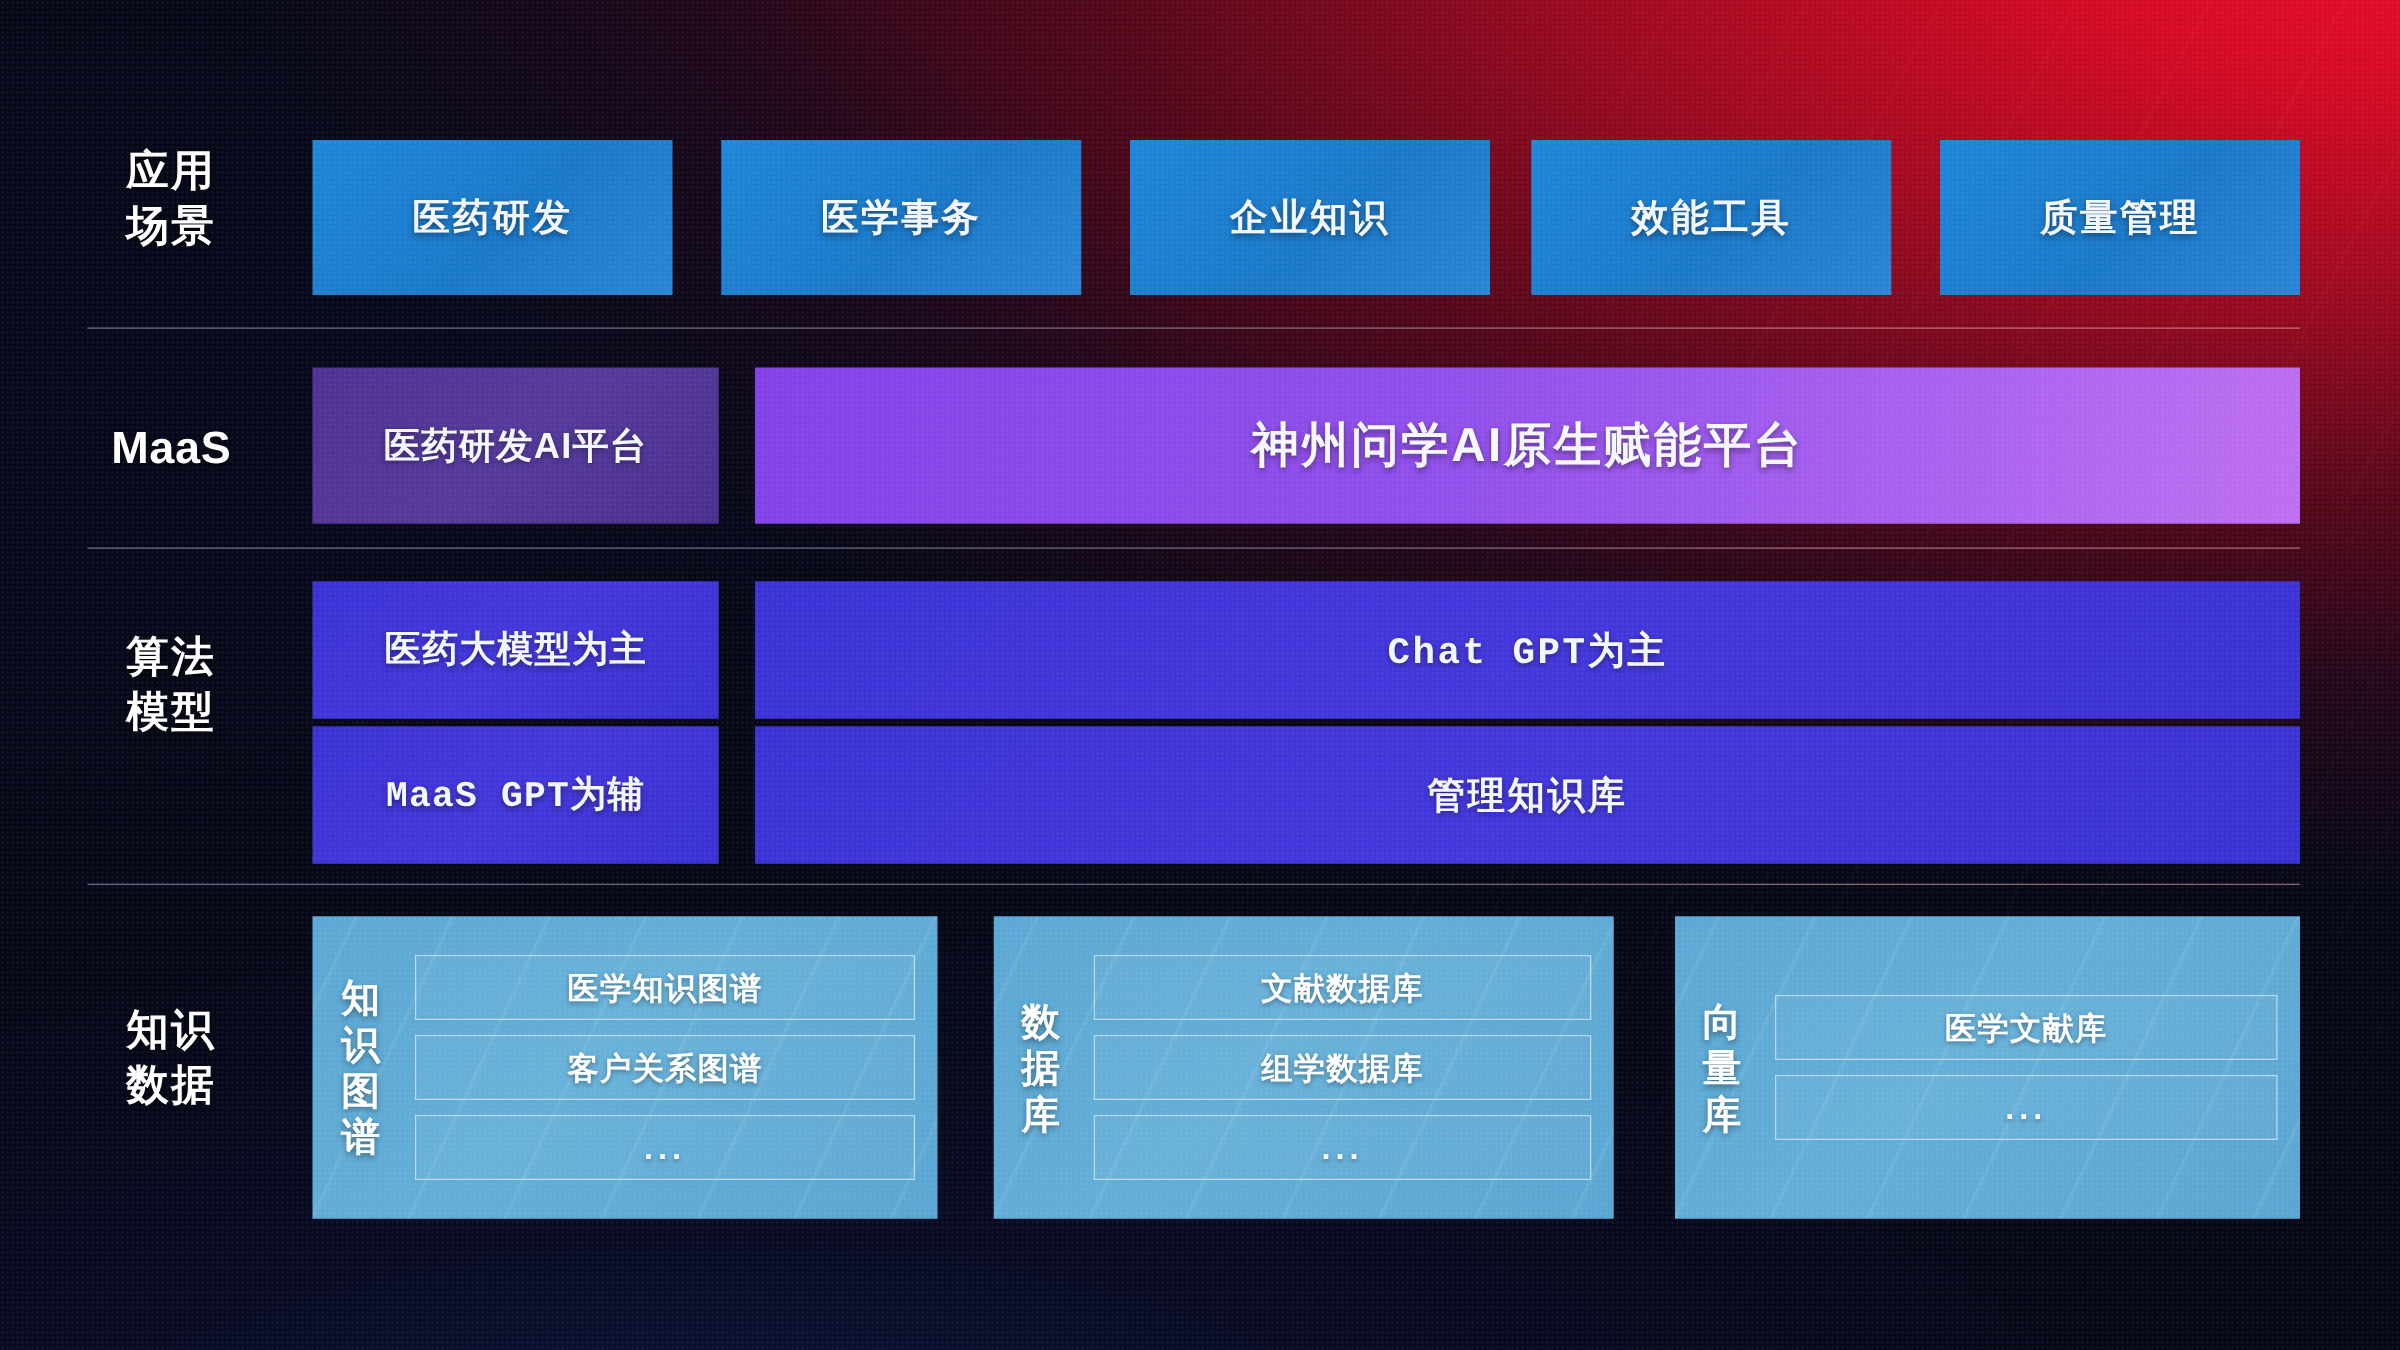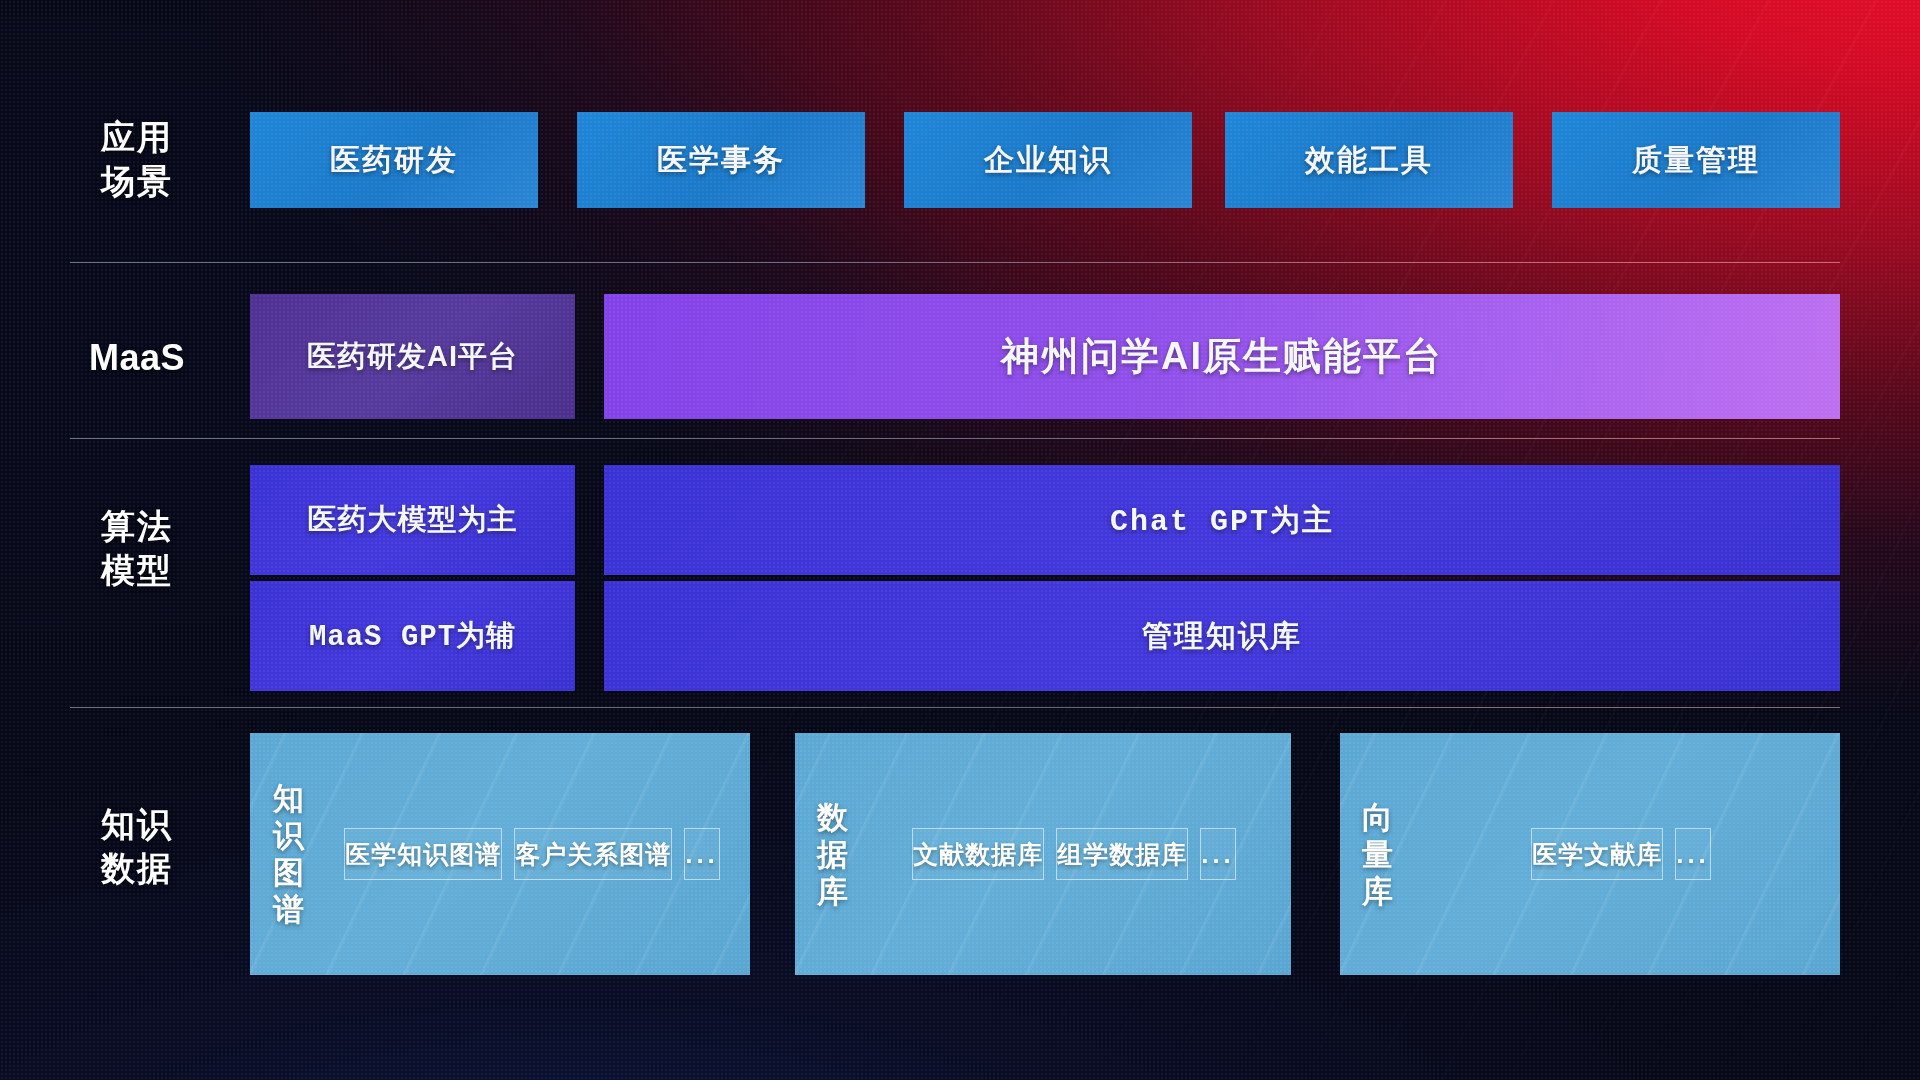--- a/index.html
+++ b/index.html
@@ -98,21 +98,21 @@
     overflow:hidden;
   }
   .box::after {
     content:""; position:absolute; inset:0;
     background-image:radial-gradient(rgba(255,255,255,.10) 1px, rgba(0,0,0,0) 1px);
     background-size:4px 4px; opacity:.55; pointer-events:none;
   }
 
   
   .app-box {
-    top:112px; height:96px; width:288px;
+    top:112px; height:124px; width:288px;
     font-size:30px; letter-spacing:2px;
     background:linear-gradient(135deg,#1f86d8 0%,#1b79c9 55%,#2a85d4 100%);
   }
 
   
   .maas-left {
     top:294px; height:125px; left:250px; width:325px;
     font-size:29px; letter-spacing:1px;
     background:linear-gradient(135deg,#4f3193 0%,#563a9c 50%,#4b2f8e 100%);
   }
@@ -151,21 +151,21 @@
       rgba(255,255,255,0) 70px);
   }
   .kd-vlabel {
     position:relative; z-index:2;
     width:72px; flex:0 0 72px;
     color:#ffffff; font-weight:bold; font-size:31px; line-height:37px;
     text-align:center; letter-spacing:1px;
     text-shadow:0 2px 5px rgba(0,0,0,.4);
   }
   .kd-items { position:relative; z-index:2; flex:1; padding:15px 18px 15px 4px;
-              display:flex; flex-direction:row; justify-content:center; gap:12px; }
+              display:flex; flex-direction:column; justify-content:flex-end; gap:12px; }
   .kd-item {
     height:52px; display:flex; align-items:center; justify-content:center;
     border:1px solid rgba(255,255,255,0.55);
     color:#ffffff; font-weight:bold; font-size:25px; letter-spacing:1px;
     text-shadow:0 2px 4px rgba(0,0,0,.35);
     background:rgba(255,255,255,0.045);
   }
   .kd-item.ellipsis { font-size:26px; letter-spacing:4px; }
 
   .kd-g1 { left:250px; width:500px; }

